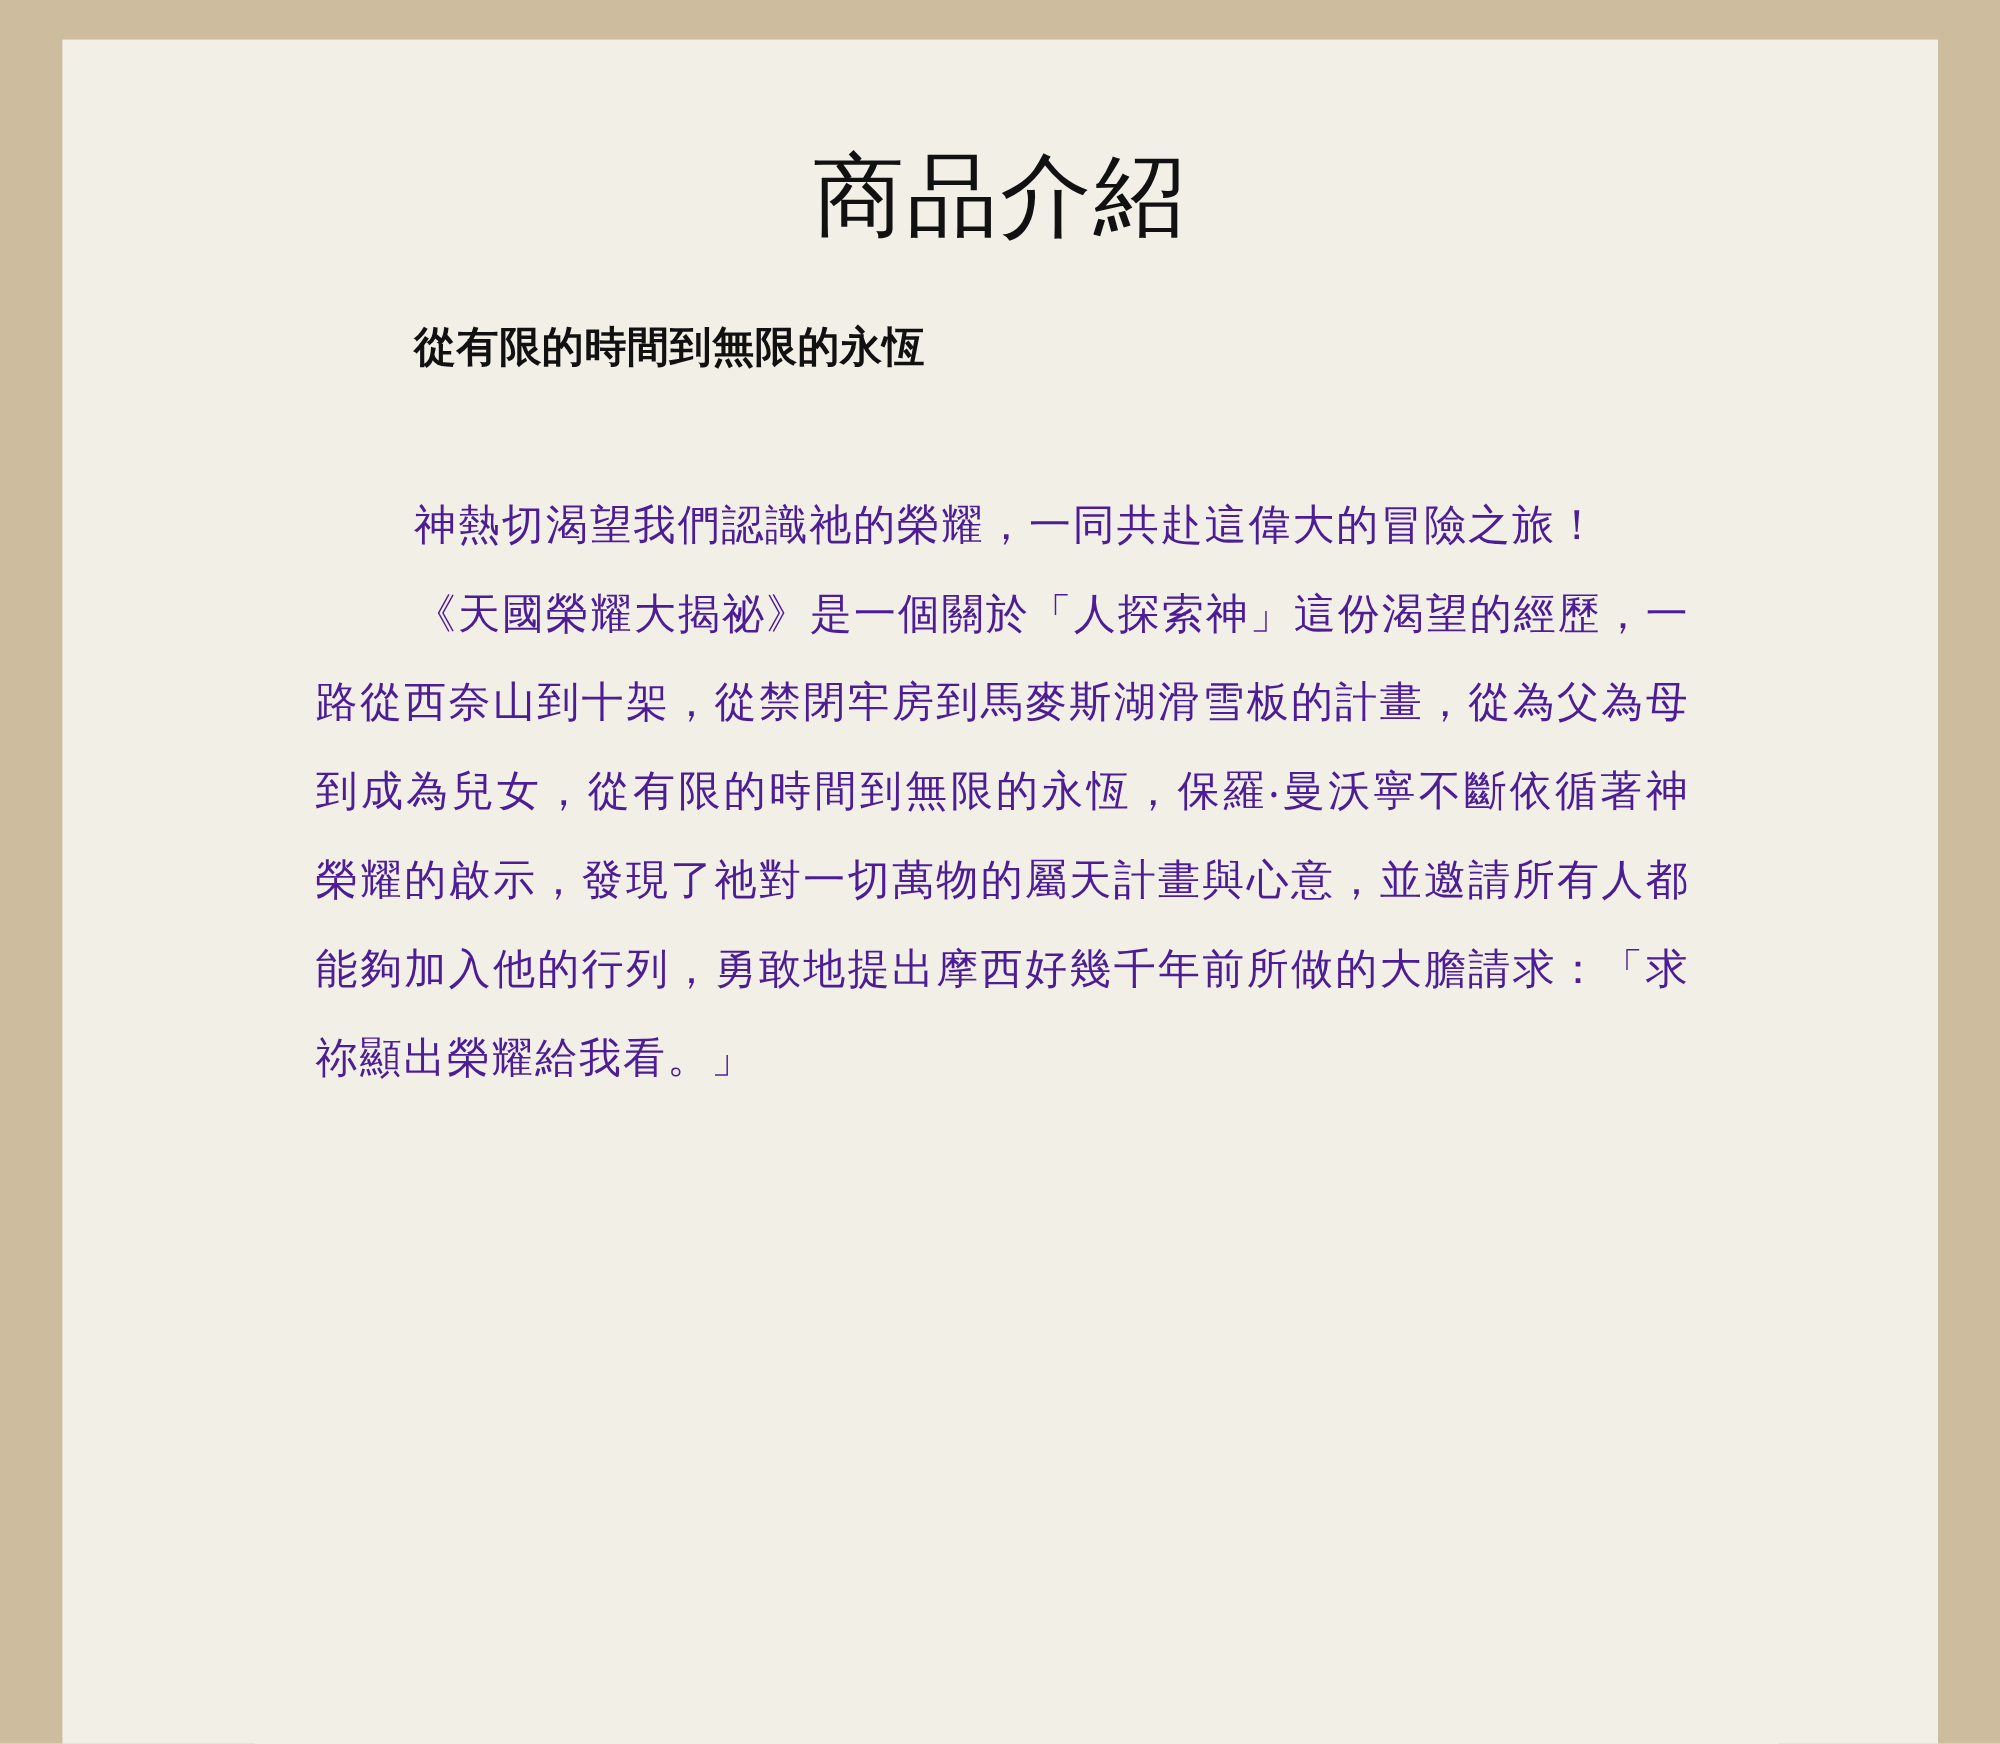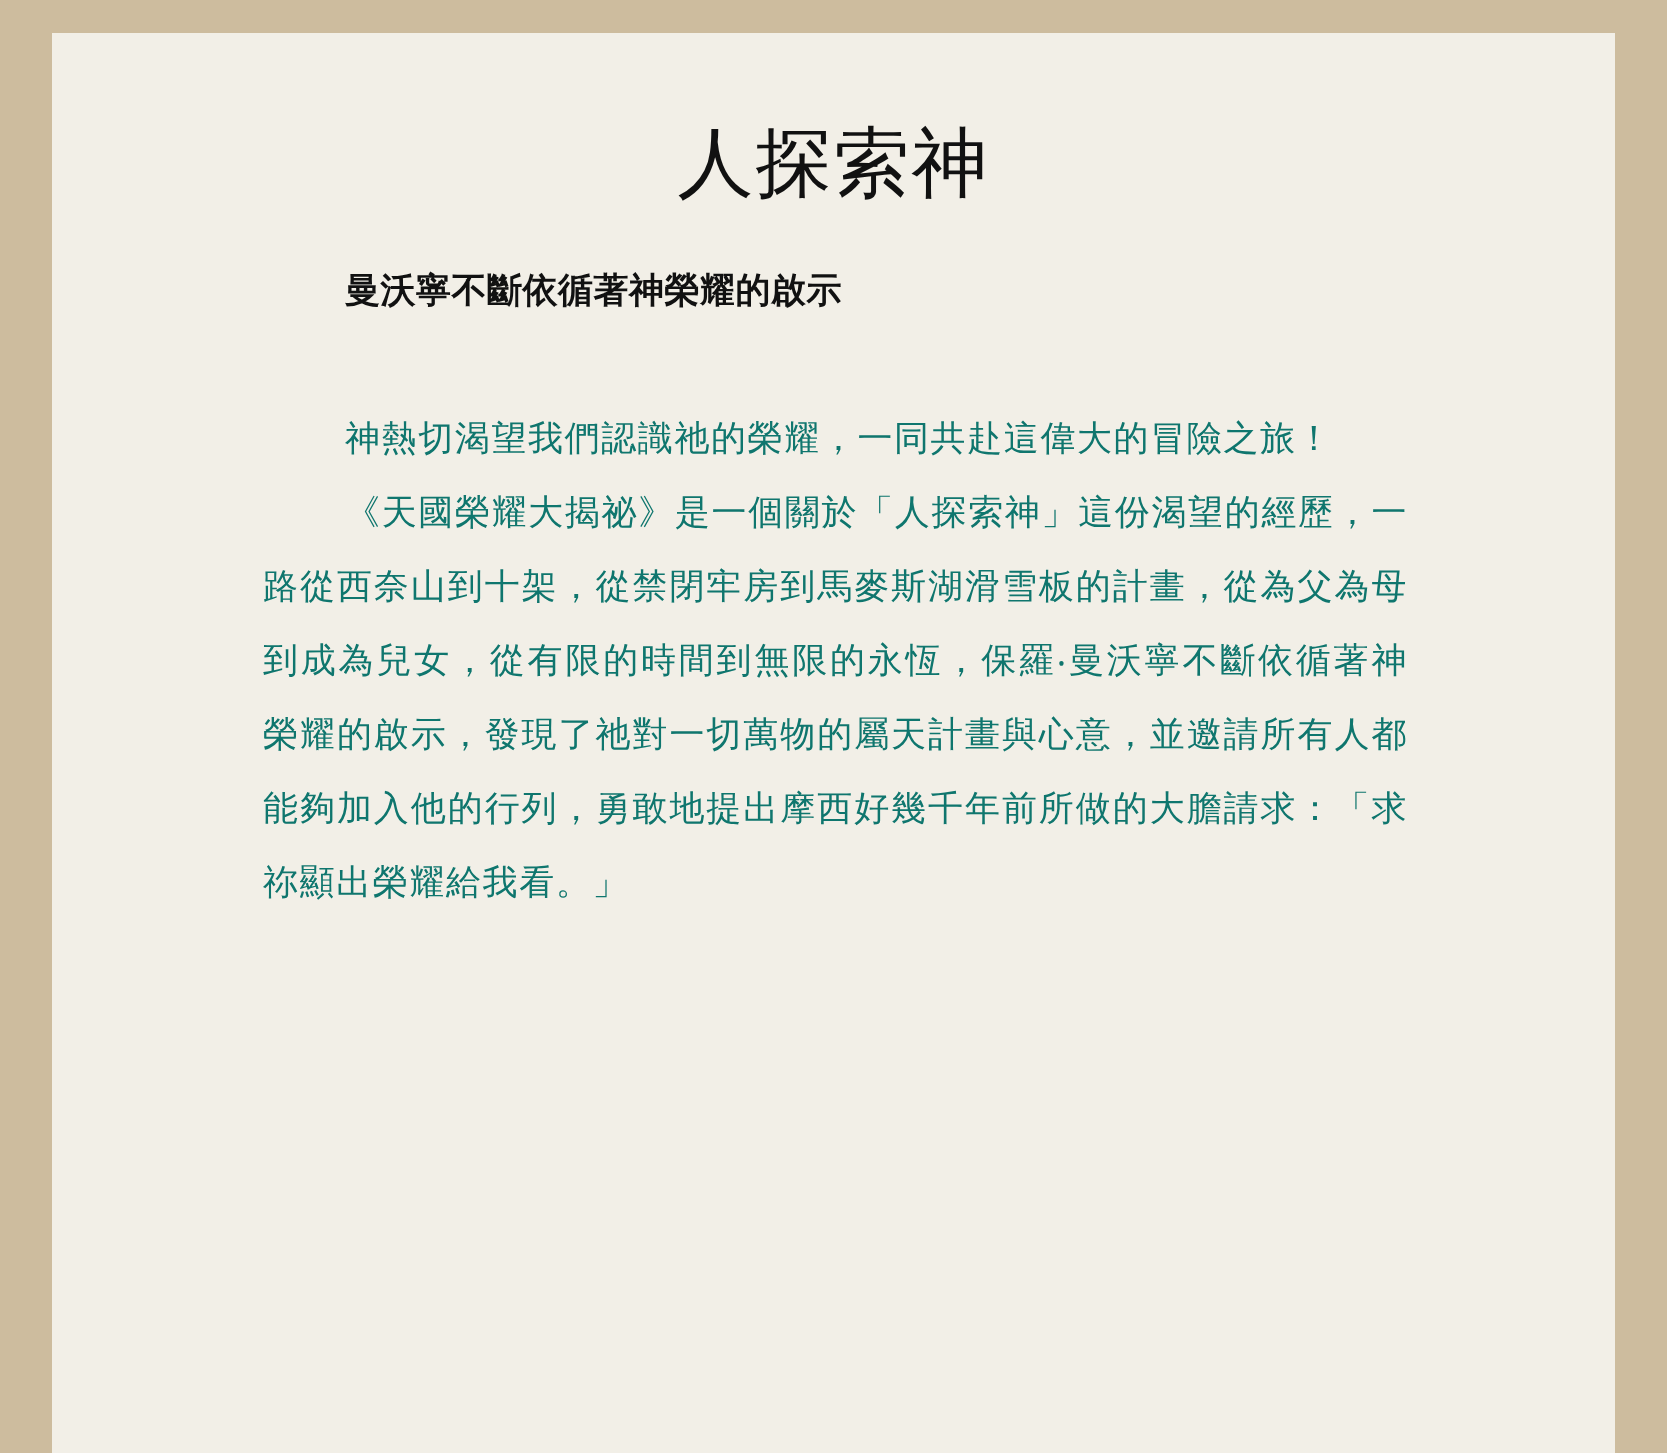--- a/index.html
+++ b/index.html
@@ -54,28 +54,28 @@
   .spacer {
     height: 74px;
   }
   .para {
     margin: 0;
     font-size: 35px;
     line-height: 74px;
     text-indent: 82px;
     letter-spacing: 1.6px;
     text-align: justify;
-    color: #0f766e;
+    color: #4c1d95;
   }
 </style>
 </head>
 <body>
 
 <div class="panel">
-  <h1 class="title">人探索神</h1>
+  <h1 class="title">商品介紹</h1>
 
   <div class="content">
-    <p class="subtitle">曼沃寧不斷依循著神榮耀的啟示</p>
+    <p class="subtitle">從有限的時間到無限的永恆</p>
     <div class="spacer"></div>
     <p class="para">神熱切渴望我們認識祂的榮耀，一同共赴這偉大的冒險之旅！</p>
     <p class="para">《天國榮耀大揭祕》是一個關於「人探索神」這份渴望的經歷，一路從西奈山到十架，從禁閉牢房到馬麥斯湖滑雪板的計畫，從為父為母到成為兒女，從有限的時間到無限的永恆，保羅‧曼沃寧不斷依循著神榮耀的啟示，發現了祂對一切萬物的屬天計畫與心意，並邀請所有人都能夠加入他的行列，勇敢地提出摩西好幾千年前所做的大膽請求：「求祢顯出榮耀給我看。」</p>
   </div>
 </div>
 
 </body></html>

